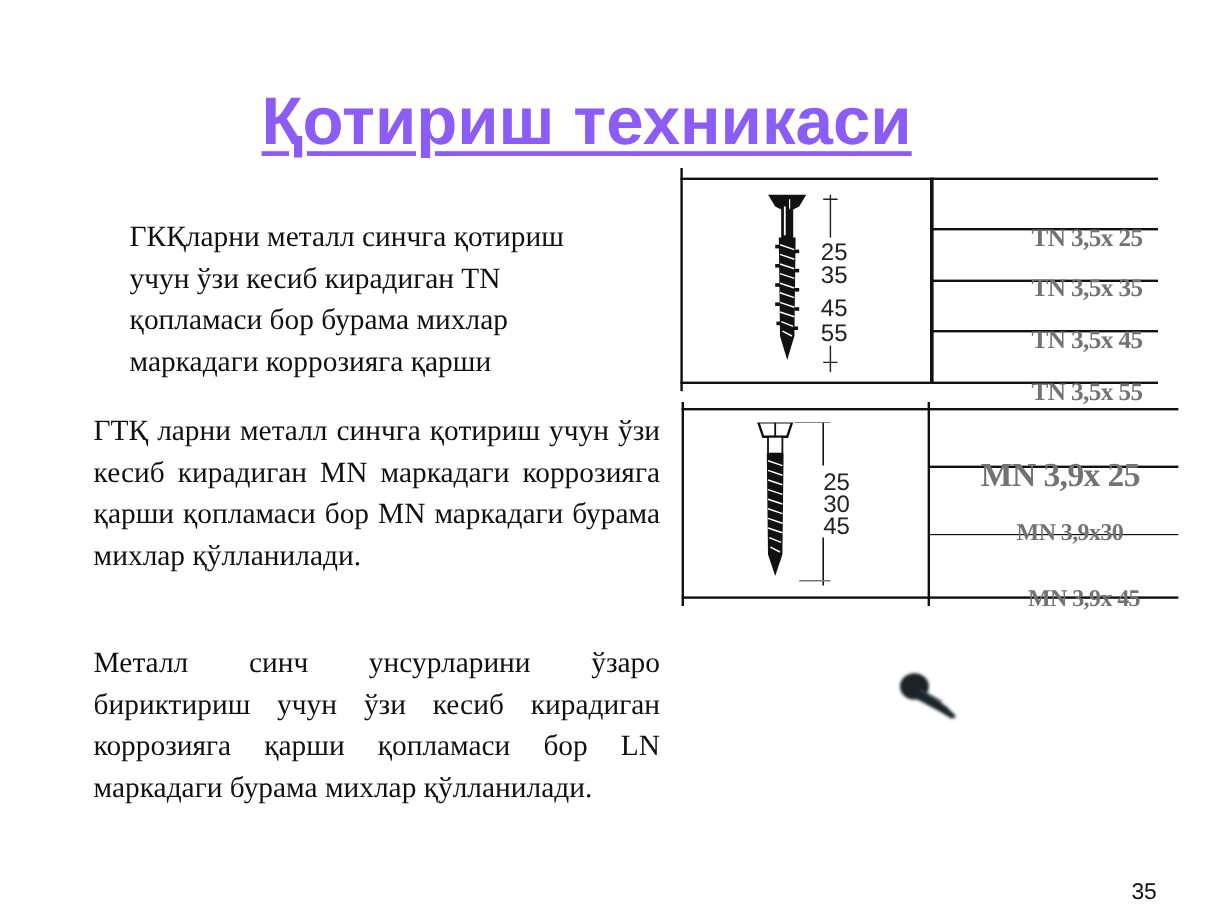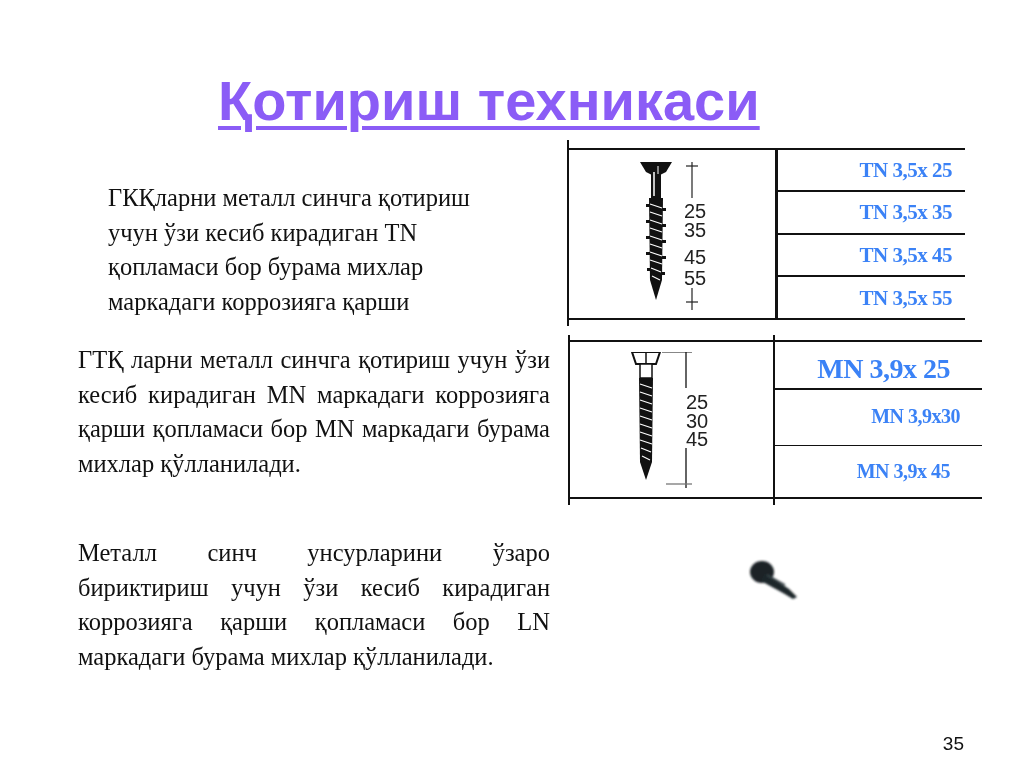--- a/index.html
+++ b/index.html
@@ -18,21 +18,21 @@
     .para.justify { text-align: justify; text-align-last: left; }
     .para.p1 { top: 165px; text-indent: 30px; }
     .para.p2 { top: 327px; }
     .para.p3 { top: 520px; }
 
     .hline { position: absolute; height: 2px; background: #111; }
     .vline { position: absolute; width: 2px; background: #111; }
 
     .label {
       position: absolute; font-family: "Liberation Serif", serif; font-weight: bold;
-      font-size: 21px; color: #3b82f6; letter-spacing: -0.5px; text-align: right;
+      font-size: 21px; color: #737373; letter-spacing: -0.5px; text-align: right; margin-top: 28px;
     }
     .dim-num {
       position: absolute; font-family: "Liberation Sans", sans-serif;
       font-size: 20px; line-height: 16px; color: #222;
     }
     .page-number {
       position: absolute; right: 60px; top: 733px;
       font-family: "Liberation Sans", sans-serif; font-size: 19px; color: #111;
     }
   </style>
@@ -136,21 +136,21 @@
     <line x1="32" y1="0" x2="62" y2="0" stroke="#111" stroke-width="1"></line>
     <line x1="56" y1="0" x2="56" y2="36" stroke="#111" stroke-width="1.3"></line>
     <line x1="56" y1="96" x2="56" y2="136" stroke="#111" stroke-width="1.3"></line>
     <line x1="36" y1="132" x2="62" y2="132" stroke="#777" stroke-width="1.3"></line>
   </svg>
   <span class="dim-num" style="left:686px; top:394px;">25</span>
   <span class="dim-num" style="left:686px; top:413px;">30</span>
   <span class="dim-num" style="left:686px; top:431px;">45</span>
 
   <span class="label" style="right:74px; top:353px; font-size:28px;">MN 3,9x 25</span>
-  <span class="label" style="right:64px; top:405px; font-size:20px;">MN 3,9x30</span>
+  <span class="label" style="right:88px; top:405px; font-size:20px;">MN 3,9x30</span>
   <span class="label" style="right:74px; top:460px; font-size:20px;">MN 3,9x 45</span>
 </div>
 
 <svg style="position:absolute; left:745px; top:555px;" width="60" height="50" viewBox="0 0 60 50">
   <defs>
     <filter id="blur1">
         <feGaussianBlur stdDeviation="1.2"></feGaussianBlur>
       </filter>
   </defs>
   <g filter="url(#blur1)">

